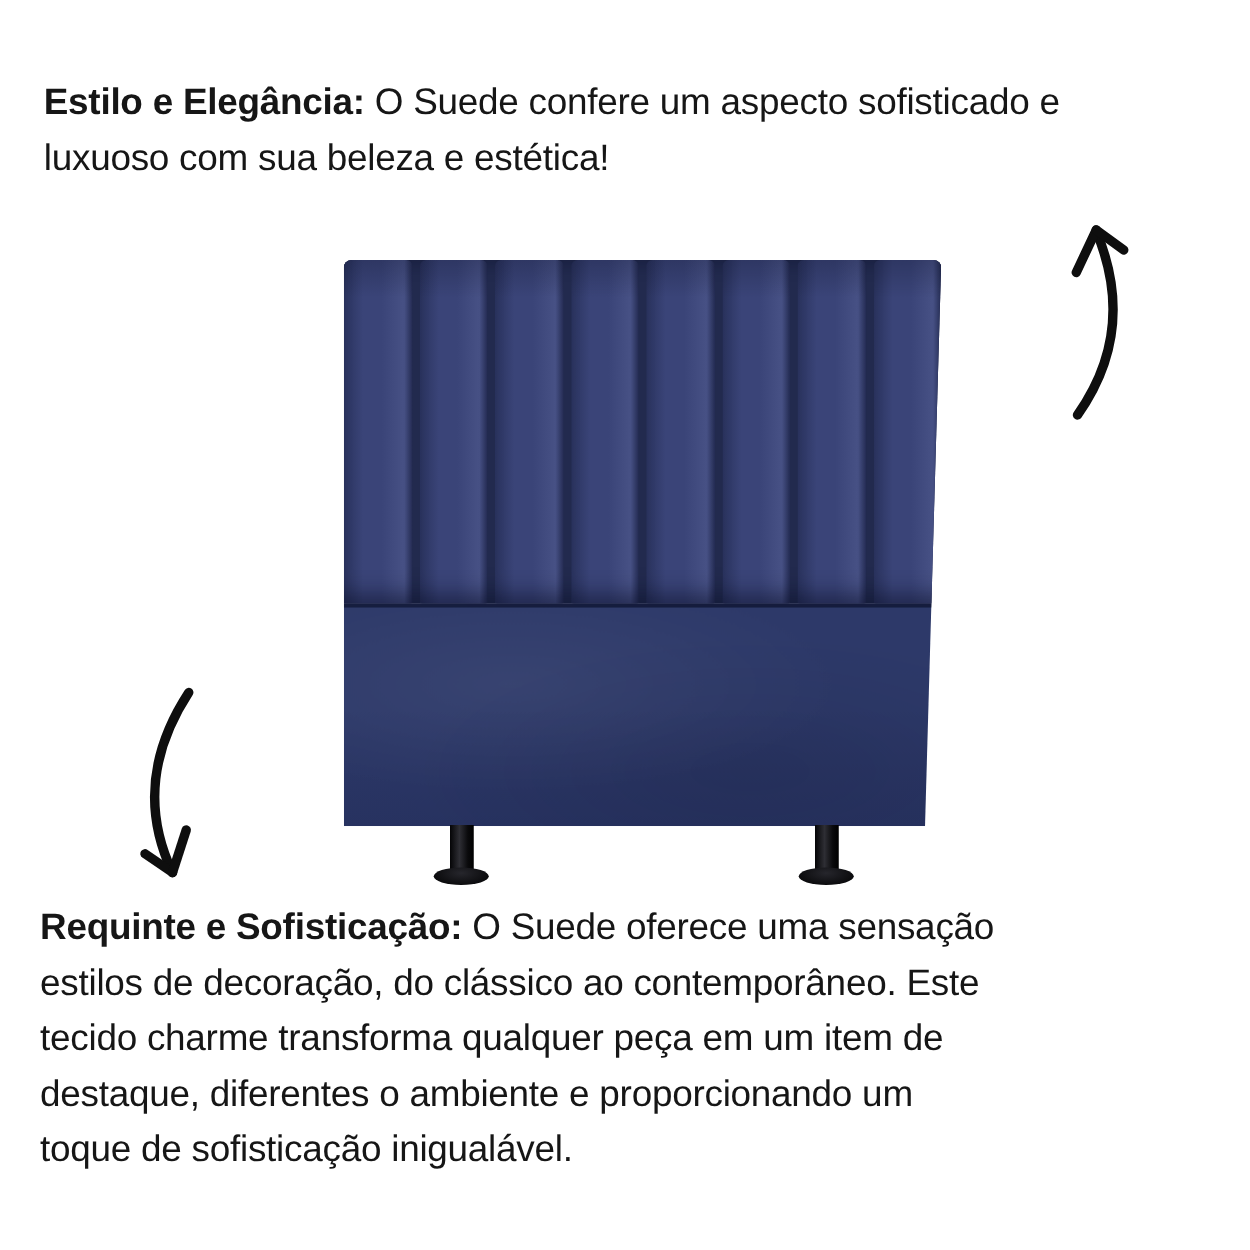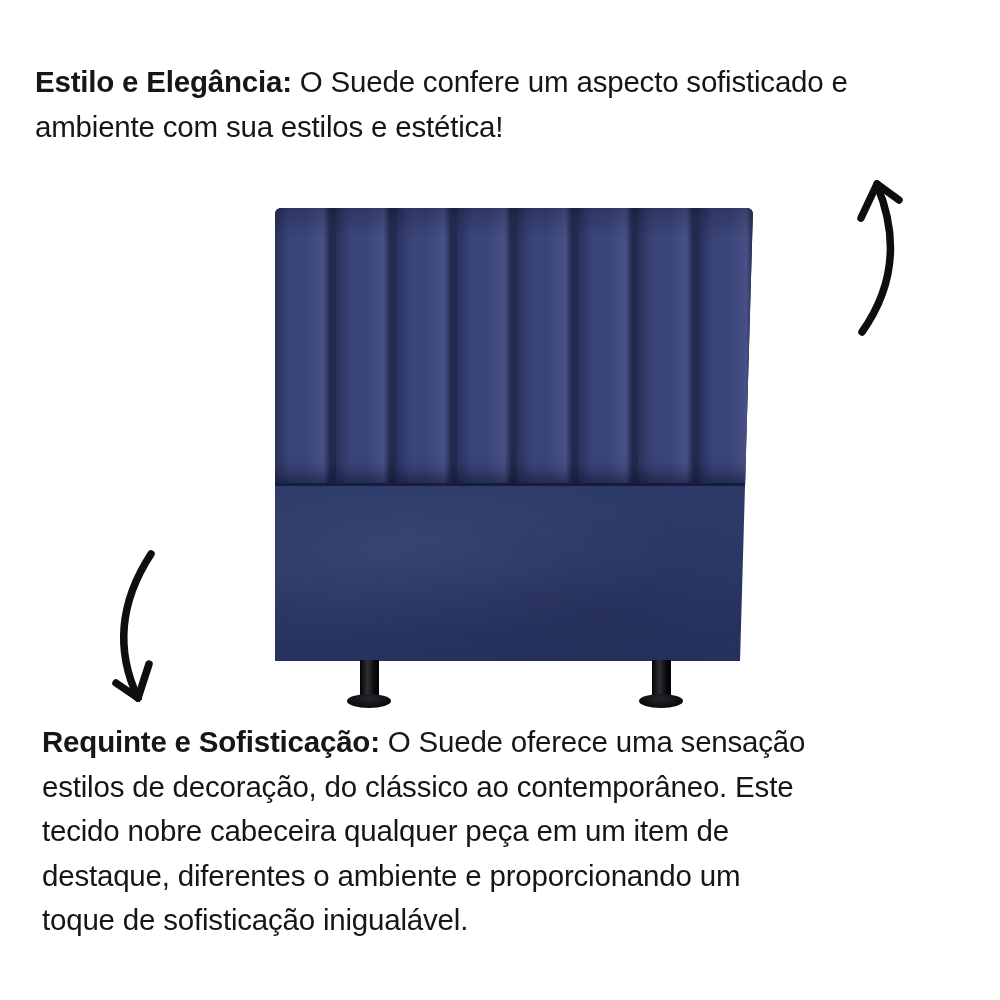--- a/index.html
+++ b/index.html
@@ -19,21 +19,21 @@
     position: absolute;
     font-size: 29.5px;
     line-height: 44.5px;
     letter-spacing: -0.2px;
     white-space: nowrap;
   }
   .text-block .line { white-space: nowrap; }
   .text-block b { font-weight: bold; }
   .text-block .rest { margin-left: 0.27em; }
   .intro-block  { left: 35px; top: 24px; }
-  .detail-block { left: 42px; top: 684px; }
+  .detail-block { left: 32px; top: 684px; }
 
   
   .photo {
     position: absolute;
     left: 275px; top: 172px;
     width: 478px; height: 505px;
   }
   .headboard-body {
     position: absolute;
     left: 0; top: 0;
@@ -112,21 +112,21 @@
 </style>
 </head>
 <body>
 
 <div class="canvas">
 
   <div class="text-block intro-block">
     <div class="line">
       <b>Estilo e Elegância:</b><span class="rest">O Suede confere um aspecto sofisticado e</span>
     </div>
-    <div class="line">ambiente com sua estilos e estética!</div>
+    <div class="line">luxuoso com sua beleza e estética!</div>
   </div>
 
   <div class="photo">
     <div class="headboard-body">
       <div class="channels">
           <div class="panel"></div>
           <div class="panel"></div>
           <div class="panel"></div>
           <div class="panel"></div>
           <div class="panel"></div>
@@ -156,18 +156,18 @@
     <path d="M55,12 Q8,84 42,156"></path>
     <path d="M42,156 L20,141"></path>
     <path d="M42,156 L53,122"></path>
   </svg>
 
   <div class="text-block detail-block">
     <div class="line">
       <b>Requinte e Sofisticação:</b><span class="rest">O Suede oferece uma sensação</span>
     </div>
     <div class="line">estilos de decoração, do clássico ao contemporâneo. Este</div>
-    <div class="line">tecido nobre cabeceira qualquer peça em um item de</div>
+    <div class="line">tecido charme transforma qualquer peça em um item de</div>
     <div class="line">destaque, diferentes o ambiente e proporcionando um</div>
     <div class="line">toque de sofisticação inigualável.</div>
   </div>
 
 </div>
 
 </body></html>

